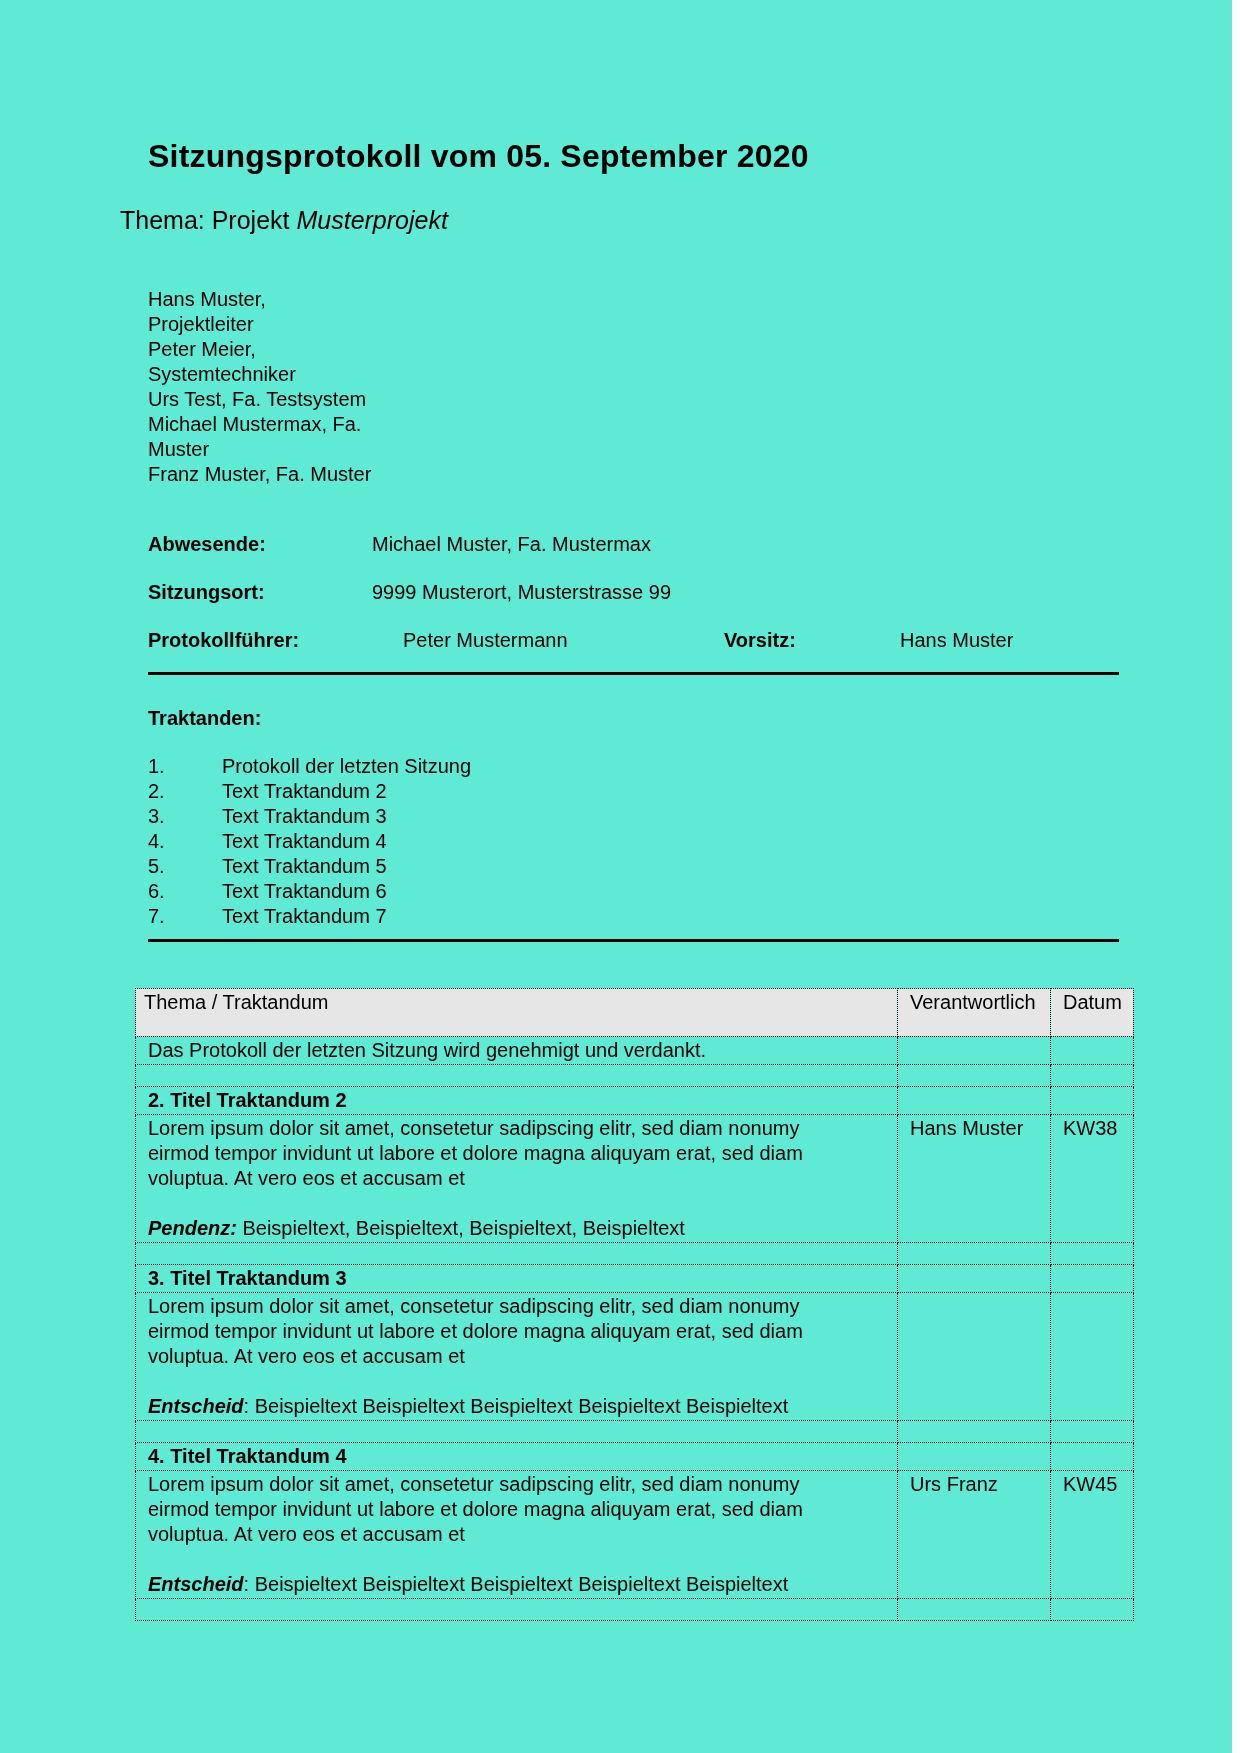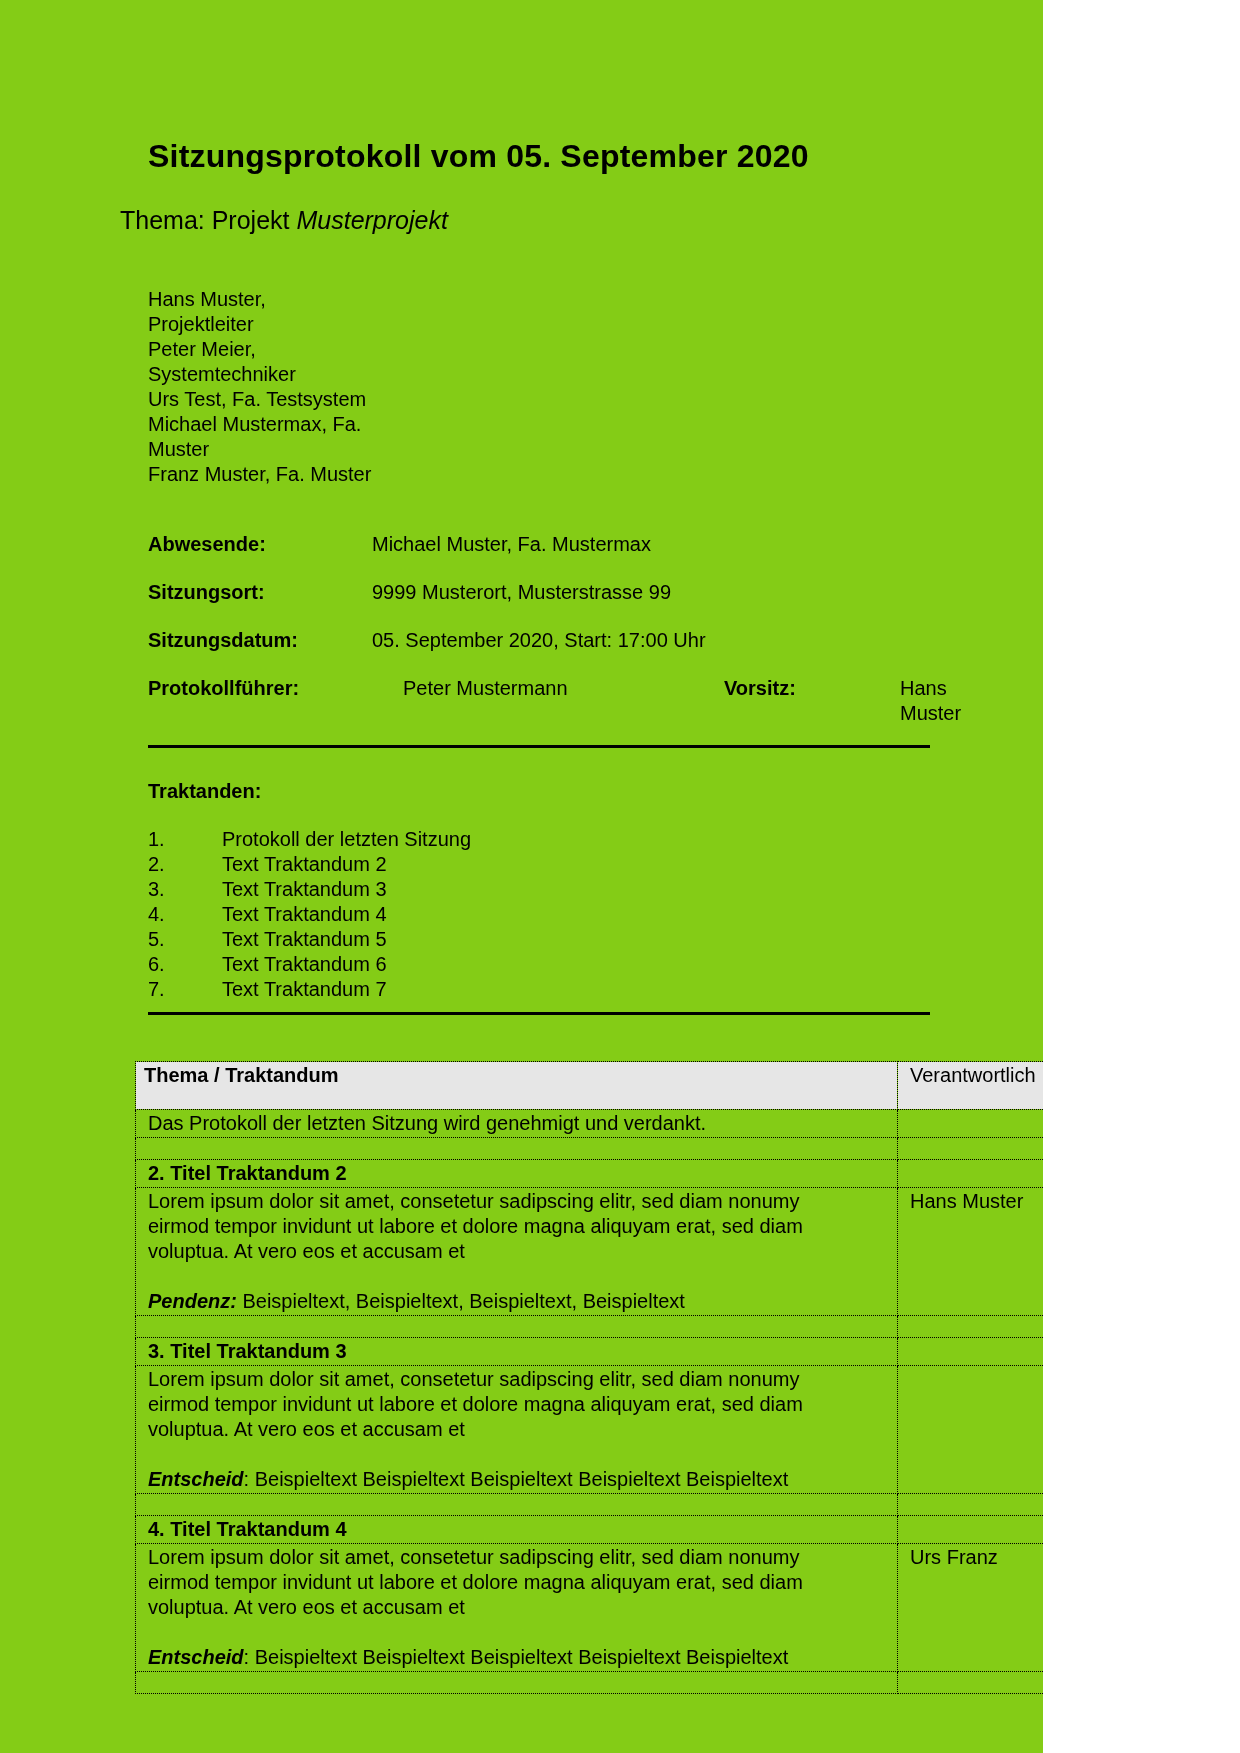--- a/index.html
+++ b/index.html
@@ -1,20 +1,20 @@
 <!DOCTYPE html>
 <html><head>
 <meta charset="utf-8">
 <style>
   * { margin:0; padding:0; box-sizing:border-box; }
   html, body { background:#ffffff; }
   .page {
     position:relative;
-    width:1043px; height:1753px;
-    background:#84cc16;
+    width:1232px; height:1753px;
+    background:#5eead4;
     color:#000000;
     font-family:"Liberation Sans", sans-serif;
     font-size:20px; line-height:25px;
     overflow:hidden;
   }
   .doc-title {
     margin:137px 113px 0 148px;
     font-size:32px; line-height:38px;
     font-weight:bold;
     letter-spacing:0.2px;
@@ -45,21 +45,21 @@
   }
   .protocol th, .protocol td {
     border:1px dotted #000000;
     vertical-align:top;
     text-align:left;
     padding:1px 8px 1px 12px;
     font-weight:normal;
     overflow:hidden;
   }
   .protocol thead th { background:#e6e6e6; height:48px; }
-  .protocol th.first-col-head { font-weight:bold;padding-left:8px; }
+  .protocol th.first-col-head { font-weight:normal;padding-left:8px; }
   .title-row td { font-weight:bold; height:27px; }
   .plain-row td { height:27px; }
   .empty-row td { height:22px; }
   .spacer { height:25px; }
 </style>
 </head>
 <body>
 
 <div class="page">
 
@@ -80,24 +80,20 @@
     <div class="info-row">
       <div class="label">Abwesende:</div>
       <div>Michael Muster, Fa. Mustermax</div>
     </div>
 
     <div class="info-row">
       <div class="label">Sitzungsort:</div>
       <div>9999 Musterort, Musterstrasse 99</div>
     </div>
 
-    <div class="info-row">
-      <div class="label">Sitzungsdatum:</div>
-      <div>05. September 2020, Start: 17:00 Uhr</div>
-    </div>
 
     <div class="info-row four">
       <div class="label">Protokollführer:</div>
       <div>Peter Mustermann</div>
       <div class="label">Vorsitz:</div>
       <div>Hans Muster</div>
     </div>
 
   </div>
 

